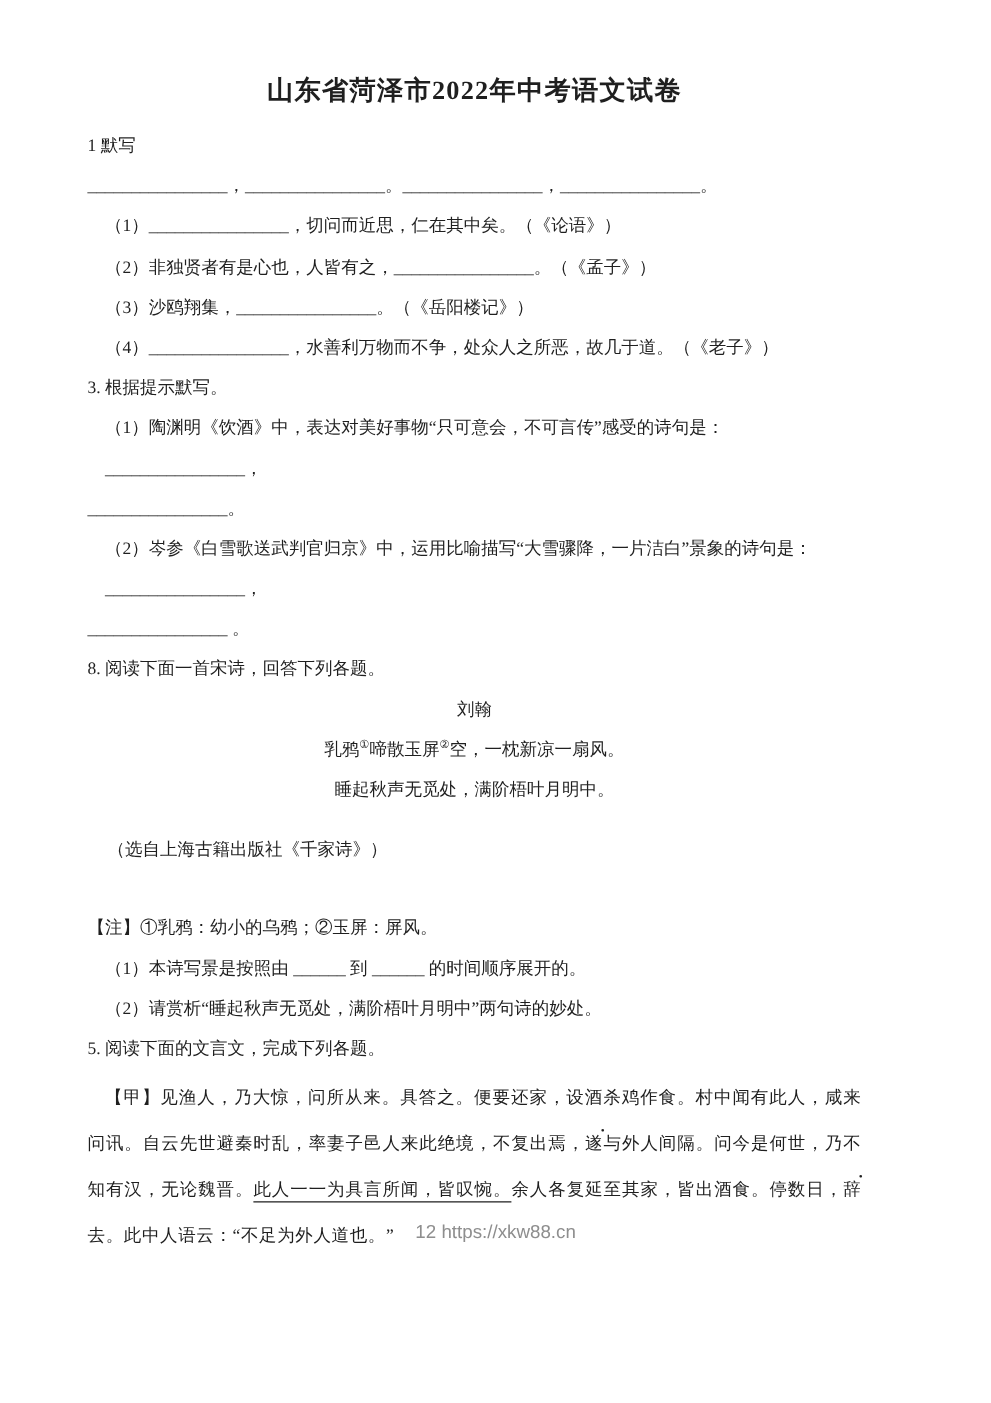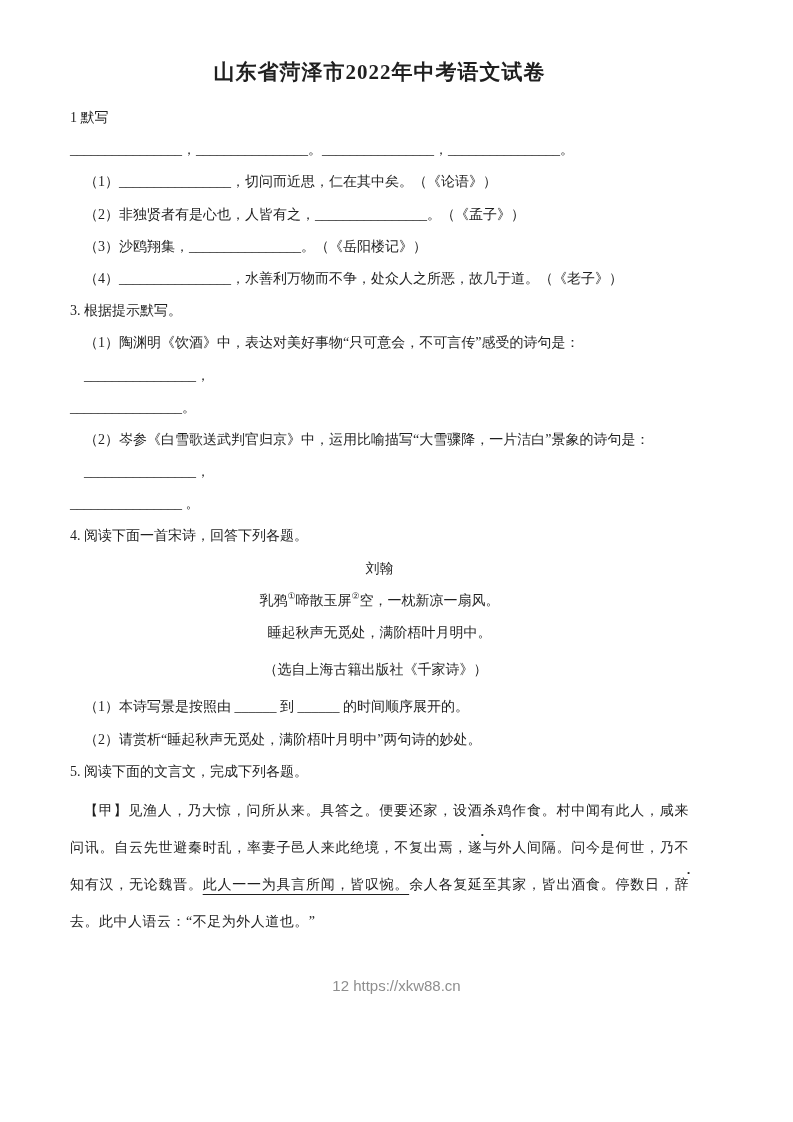--- a/index.html
+++ b/index.html
@@ -26,21 +26,21 @@
   .section-heading {
     font-size: 17px;
     font-weight: bold;
     margin: 0 0 6px 0;
   }
   .line { margin: 0; line-height: 2.3; }
   .gap-top { margin-top: 10px; }
   .indent1 { padding-left: 14px; }
   .poem { text-align: center; }
   .poem .line { line-height: 2.3; }
-  .poem-source { text-align: center; margin: 5px; line-height: 2.3; padding-right: 8px; }
+  .poem-source { text-align: left; margin: 16px; line-height: 2.3; padding-right: 8px; }
   sup.fnote { font-size: 9px; vertical-align: super; }
   .note-gap { margin-top: 30px; }
   .jia {
     margin: 4px 0 0 0;
     line-height: 2.65;
     text-align: justify;
     text-indent: 1em;
     letter-spacing: 0.5px;
   }
   .ul-seg { text-decoration: underline; text-underline-offset: 5px; }
@@ -79,29 +79,30 @@
   <p class="line indent1">（2）非独贤者有是心也，人皆有之，________________。（《孟子》）</p>
   <p class="line indent1">（3）沙鸥翔集，________________。（《岳阳楼记》）</p>
   <p class="line indent1">（4）________________，水善利万物而不争，处众人之所恶，故几于道。（《老子》）</p>
 
   <p class="line">3. 根据提示默写。</p>
   <p class="line indent1">（1）陶渊明《饮酒》中，表达对美好事物“只可意会，不可言传”感受的诗句是：________________，</p>
   <p class="line">________________。</p>
   <p class="line indent1">（2）岑参《白雪歌送武判官归京》中，运用比喻描写“大雪骤降，一片洁白”景象的诗句是：________________，</p>
   <p class="line">________________ 。</p>
 
-  <p class="line">4. 阅读下面一首宋诗，回答下列各题。</p>
+  <p class="line">8. 阅读下面一首宋诗，回答下列各题。</p>
 
   <div class="poem">
     <p class="line">刘翰</p>
     <p class="line"><span>乳鸦</span><sup class="fnote">①</sup><span>啼散玉屏</span><sup class="fnote">②</sup><span>空，一枕新凉一扇风。</span></p>
     <p class="line">睡起秋声无觅处，满阶梧叶月明中。</p>
     <p class="poem-source">（选自上海古籍出版社《千家诗》）</p>
   </div>
 
+  <p class="line note-gap">【注】①乳鸦：幼小的乌鸦；②玉屏：屏风。</p>
 
   <p class="line indent1"><span>（1）本诗写景是按照由</span> <span>______</span> <span>到</span> <span>______</span> <span>的时间顺序展开的。</span></p>
   <p class="line indent1">（2）请赏析“睡起秋声无觅处，满阶梧叶月明中”两句诗的妙处。</p>
 
   <p class="line">5. 阅读下面的文言文，完成下列各题。</p>
 
   <p class="jia"><span>【甲】</span><span>见渔人，乃大惊，问所从来。具答之。便要还家，设酒杀鸡作食。村中闻有此人，咸来问讯。自云先世避秦时乱，率妻子邑人来此绝境，不复出焉，</span><span class="emph-dot">遂</span><span>与外人间隔。问今是何世，乃不知有汉，无论魏晋。</span><span class="ul-seg">此人一一为具言所闻，皆叹惋。</span><span>余人各复延至其家，皆出酒食。停数日，</span><span class="emph-dot">辞</span><span>去。此中人语云：“不足为外人道也。”</span></p>
 
   <div class="page-footer">12 https://xkw88.cn</div>
 

